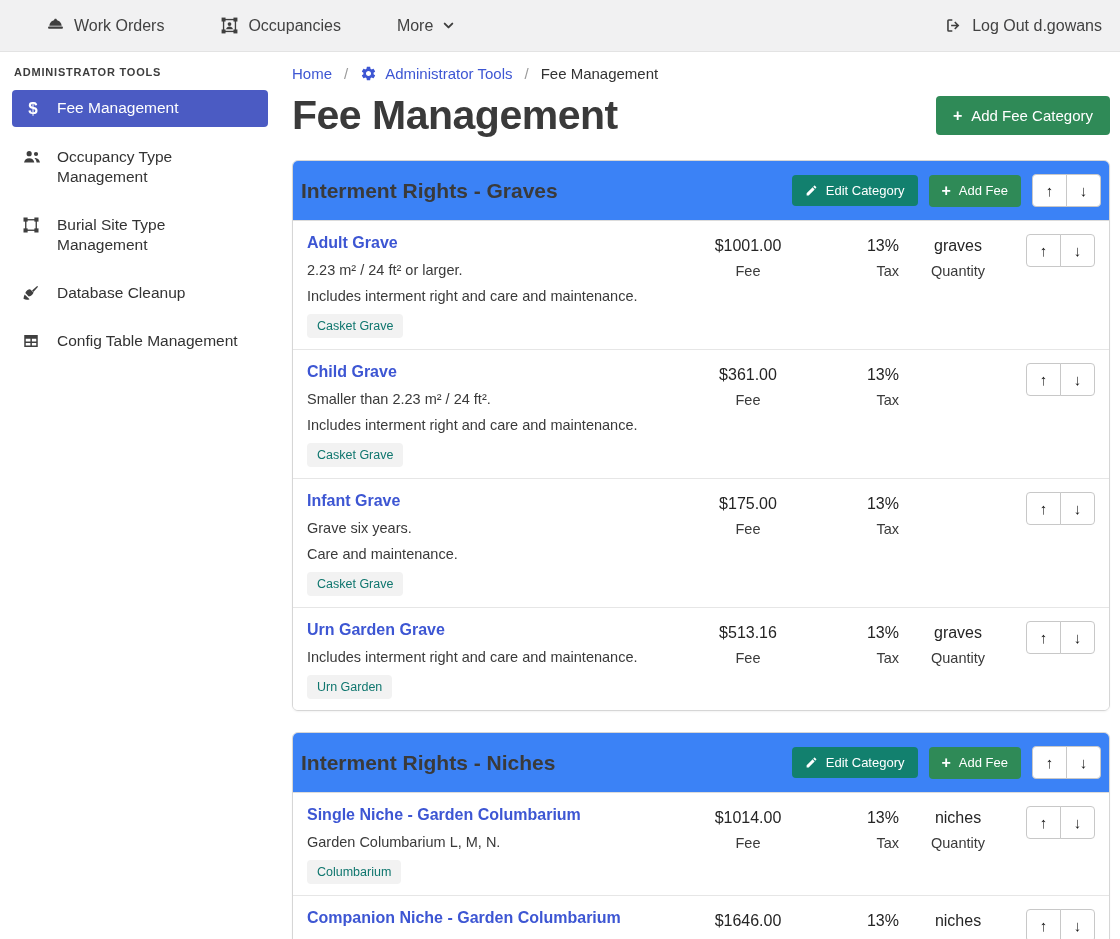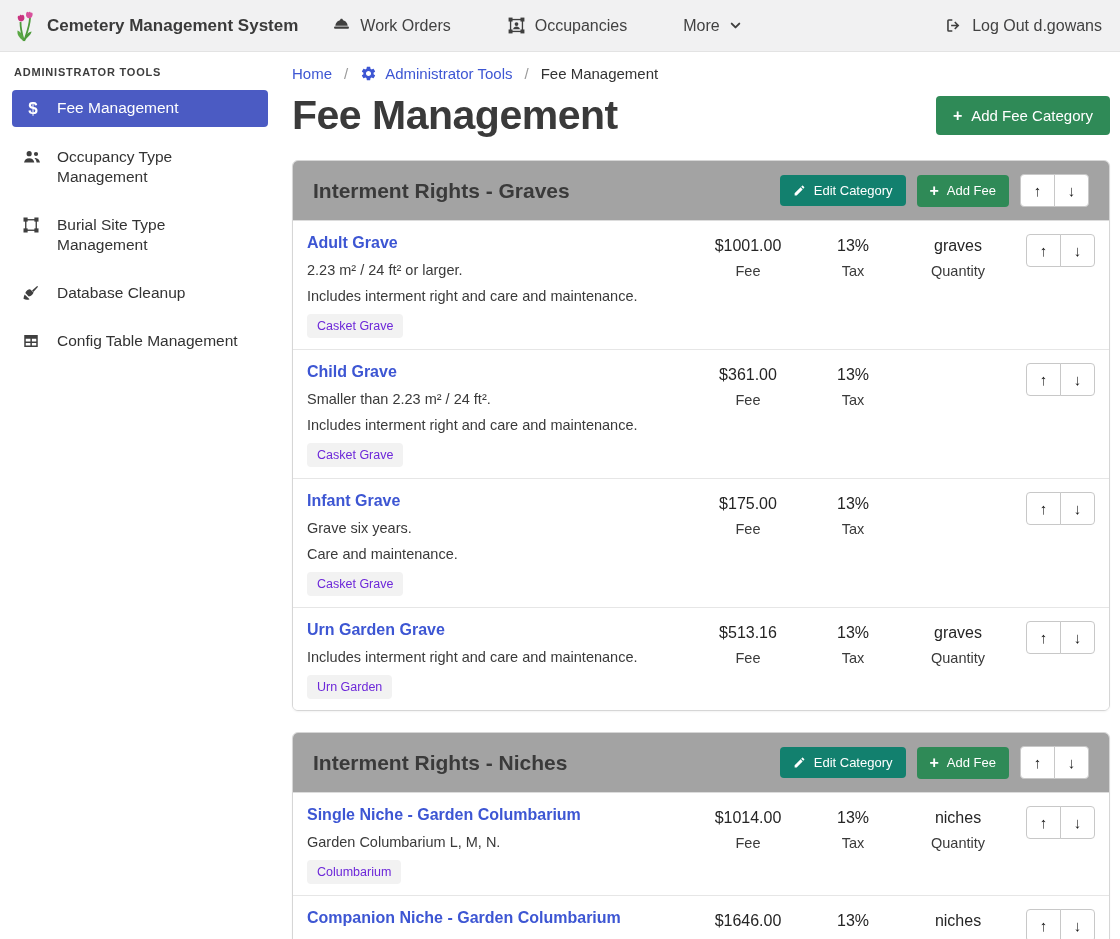--- a/index.html
+++ b/index.html
@@ -35,70 +35,53 @@
   .crumb-link { color: #3d56d3; display: flex; align-items: center; gap: 8px; cursor: pointer; text-decoration: none; }
   .crumb-sep { color: #9a9a9a; }
   .crumb-current { color: #333; }
   .title-row { display: flex; align-items: center; justify-content: space-between; margin-top: 10px; }
   .page-title { font-size: 41px; font-weight: 600; color: #3a3a3a; letter-spacing: -0.5px; }
   .btn { border: none; border-radius: 4px; color: #fff; display: inline-flex; align-items: center; cursor: pointer; font-family: inherit; }
   .btn-add-category { background: #2f8a57; font-size: 15px; padding: 11px 17px; gap: 9px; }
   .plus-glyph { font-weight: 700; font-size: 16px; line-height: 1; }
   
   .card { border: 1px solid #d6d6d6; border-radius: 6px; margin-top: 21px; overflow: hidden; box-shadow: 0 1px 2px rgba(0,0,0,.05); }
-  .card-head { background: #a3a3a3; border-bottom: 1px solid #dcdcdc; padding: 13px 20px; display: flex; align-items: center; justify-content: space-between; }
+  .card-head { background: #3b82f6; border-bottom: 1px solid #dcdcdc; padding: 13px 8px; display: flex; align-items: center; justify-content: space-between; }
   .card-title { font-size: 21px; font-weight: 600; color: #3a3a3a; }
   .head-actions { display: flex; align-items: center; gap: 11px; }
   .btn-sm { font-size: 13px; padding: 8px 13px; gap: 8px; }
   .btn-teal { background: #12806e; }
   .btn-green { background: #2f8a57; }
   .arrow-group { display: flex; }
   .arrow-btn {
     width: 35px; height: 33px; background: #fff; border: 1px solid #c8c8c8;
     font-size: 15px; color: #222; cursor: pointer; font-family: inherit;
   }
   .arrow-btn.up { border-radius: 4px 0 0 4px; }
   .arrow-btn.down { border-radius: 0 4px 4px 0; margin-left: -1px; }
   
   .fee-row { display: flex; padding: 13px 14px 11px 14px; border-top: 1px solid #e6e6e6; background: #fff; }
   .fee-row.first { border-top: none; }
   .fee-main { flex: 1; padding-right: 6px; }
   .fee-name { color: #3d56d3; font-size: 16px; font-weight: 700; text-decoration: none; cursor: pointer; display: inline-block; }
   .fee-desc { font-size: 14.5px; color: #3a3a3a; margin-top: 10px; }
-  .tag { display: inline-block; background: #f2f2f2; border-radius: 4px; padding: 5px 10px; font-size: 12.5px; color: #6d28d9; margin-top: 10px; }
+  .tag { display: inline-block; background: #f2f2f2; border-radius: 4px; padding: 5px 10px; font-size: 12.5px; color: #0f766e; margin-top: 10px; }
   .col { text-align: center; padding-top: 3px; }
   .col-fee { width: 118px; }
-  .col-tax { width: 92px; }
+  .col-tax { width: 92px; text-align: right; }
   .col-qty { width: 118px; }
   .val { font-size: 16px; color: #252525; }
   .lab { font-size: 14.5px; color: #3a3a3a; margin-top: 8px; }
   .row-arrows { width: 78px; display: flex; justify-content: flex-end; align-items: flex-start; }
   svg { display: block; }
 </style>
 </head>
 <body>
 
 <header class="navbar">
-  <div class="brand">
-    <span>
-      <svg width="25" height="33" viewBox="0 0 25 33">
-        <path d="M8.5 13 C8.5 21 10.5 27 11.8 32" stroke="#4e9a3c" stroke-width="1.8" fill="none"></path>
-        <path d="M18 9 C17.5 18 14 26 12.2 32" stroke="#4e9a3c" stroke-width="1.8" fill="none"></path>
-        <path d="M11.8 32 C6.5 28.5 4.8 25 5.6 21.5 C9.6 23.6 11.6 26.8 11.8 32 Z" fill="#5aa845"></path>
-        <path d="M12.2 32 C15.8 27.5 18.8 26.3 19.6 22.5 C14.9 23.6 12.8 27.2 12.2 32 Z" fill="#4e9a3c"></path>
-        <g transform="translate(5.2,6.2) rotate(-12)">
-          <path d="M0 3 C0 .8 1.2 0 2 1.4 C2.6 0 4 0 4.6 1.4 C5.4 0 6.6 .8 6.6 3 C6.6 5.4 5.2 7 3.3 7 C1.4 7 0 5.4 0 3 Z" fill="#c9337f"></path>
-        </g>
-        <g transform="translate(14.6,1.8) rotate(10)">
-          <path d="M0 3 C0 .8 1.2 0 2 1.4 C2.6 0 4 0 4.6 1.4 C5.4 0 6.6 .8 6.6 3 C6.6 5.4 5.2 7 3.3 7 C1.4 7 0 5.4 0 3 Z" fill="#d8519c"></path>
-        </g>
-      </svg>
-    </span>
-    <span>Cemetery Management System</span>
-  </div>
 
   <nav class="nav-links">
     <a class="nav-link">
       <span>
         <svg width="19" height="19" viewBox="0 0 24 24" fill="#3f3f3f">
           <path d="M12 5.2c-4.1 0-7.2 2.9-7.8 7.1h15.6C19.2 8.1 16.1 5.2 12 5.2z"></path>
           <rect x="10.4" y="3.6" width="3.2" height="4.2" rx="1"></rect>
           <rect x="2.6" y="13.3" width="18.8" height="2.8" rx="1.2"></rect>
         </svg>
       </span>

